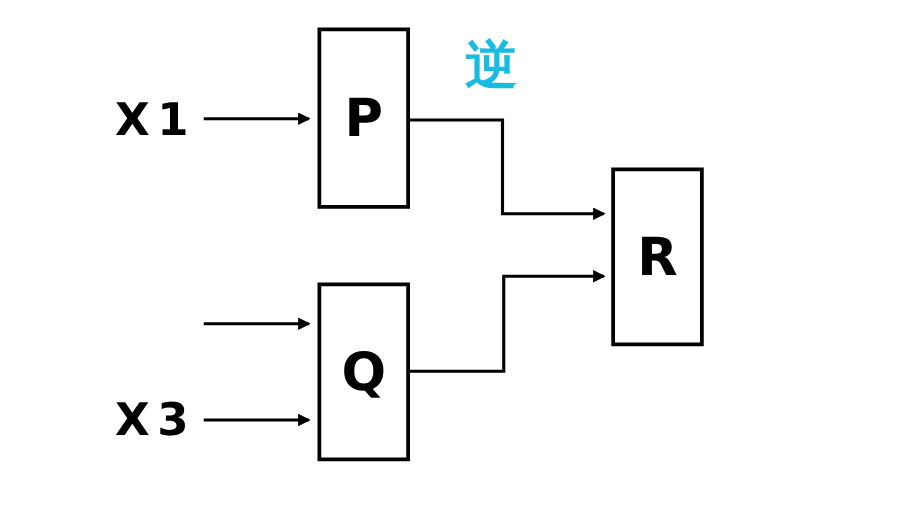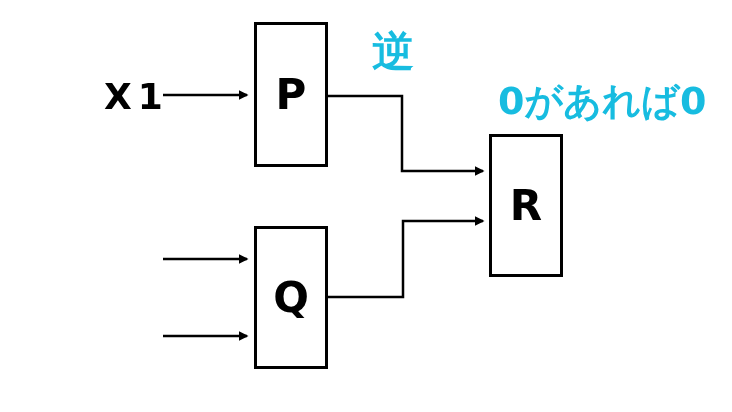--- a/index.html
+++ b/index.html
@@ -28,21 +28,20 @@
     fill: none;
   }
   .io-label {
     position: absolute;
     font-size: 36px;
     line-height: 40px;
     font-weight: bold;
     color: #000000;
     letter-spacing: 6px;
     white-space: nowrap;
-    margin-left: 12px;
   }
   .node {
     position: absolute;
     box-sizing: border-box;
     border: 3px solid #000000;
     background: #ffffff;
     display: flex;
     align-items: center;
     justify-content: center;
   }
@@ -80,27 +79,27 @@
       </marker>
     </defs>
     <path class="wire" d="M163,95 H247" marker-end="url(#arrow)"></path>
     <path class="wire" d="M163,259 H247" marker-end="url(#arrow)"></path>
     <path class="wire" d="M163,336 H247" marker-end="url(#arrow)"></path>
     <path class="wire" d="M326,96 H402 V171 H483" marker-end="url(#arrow)"></path>
     <path class="wire" d="M326,297 H403 V221 H483" marker-end="url(#arrow)"></path>
   </svg>
 
   <div class="io-label label-x1">X1</div>
+  <div class="io-label label-x3">X3</div>
 
   <div class="node node-p">
     <span class="node-letter">P</span>
   </div>
   <div class="node node-q">
     <span class="node-letter">Q</span>
   </div>
   <div class="node node-r">
     <span class="node-letter">R</span>
   </div>
 
   <div class="annotation annotation-reverse">逆</div>
-  <div class="annotation annotation-zero">0があれば0</div>
 
 </div>
 
 </body></html>

